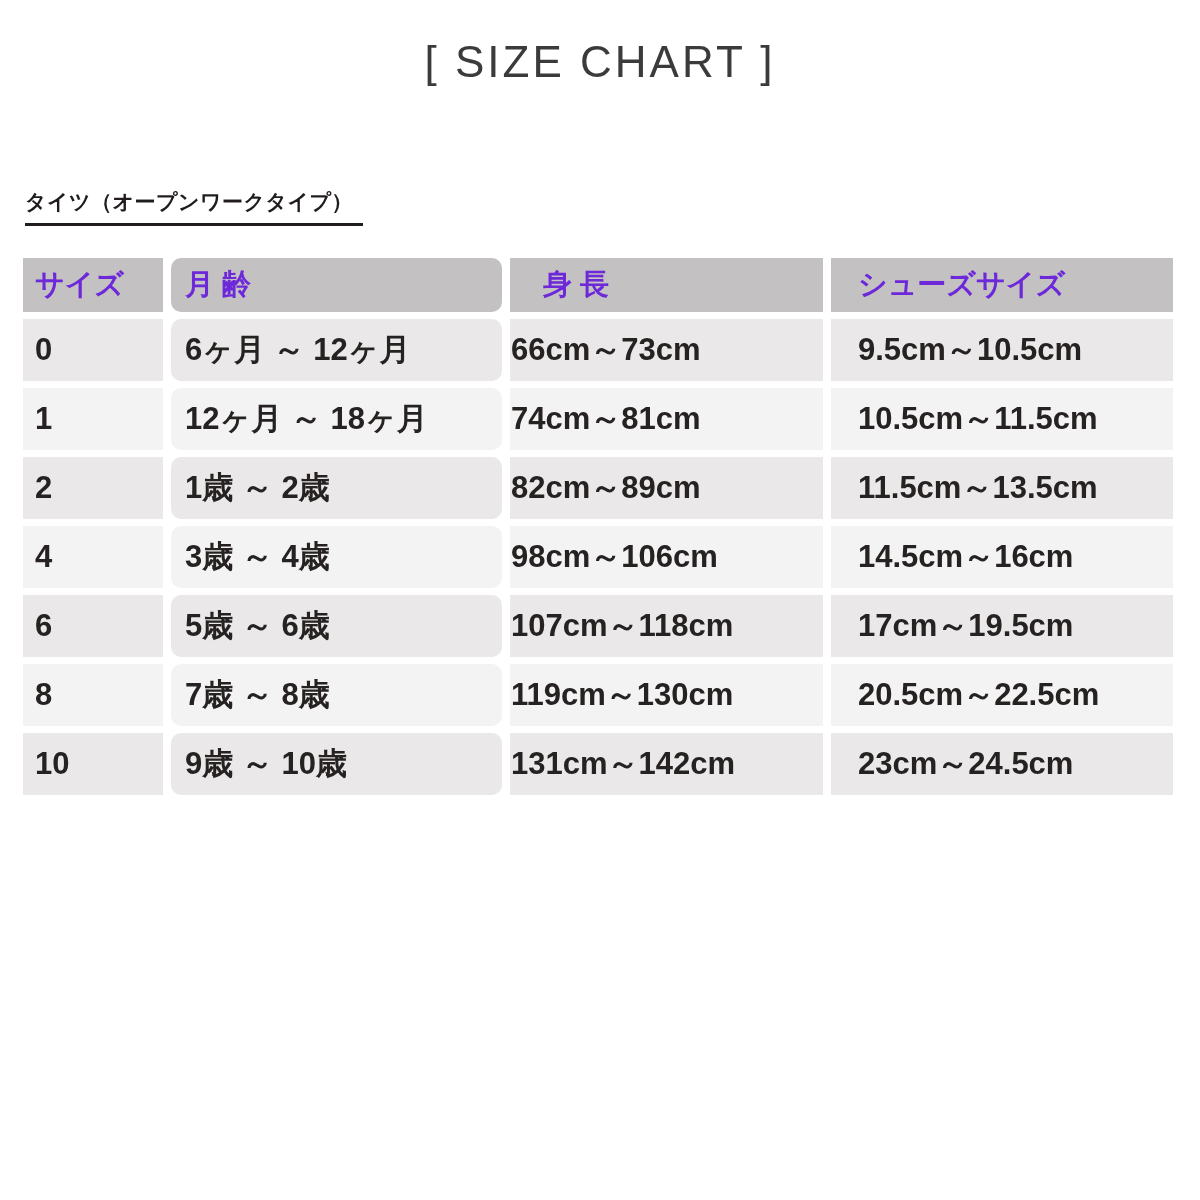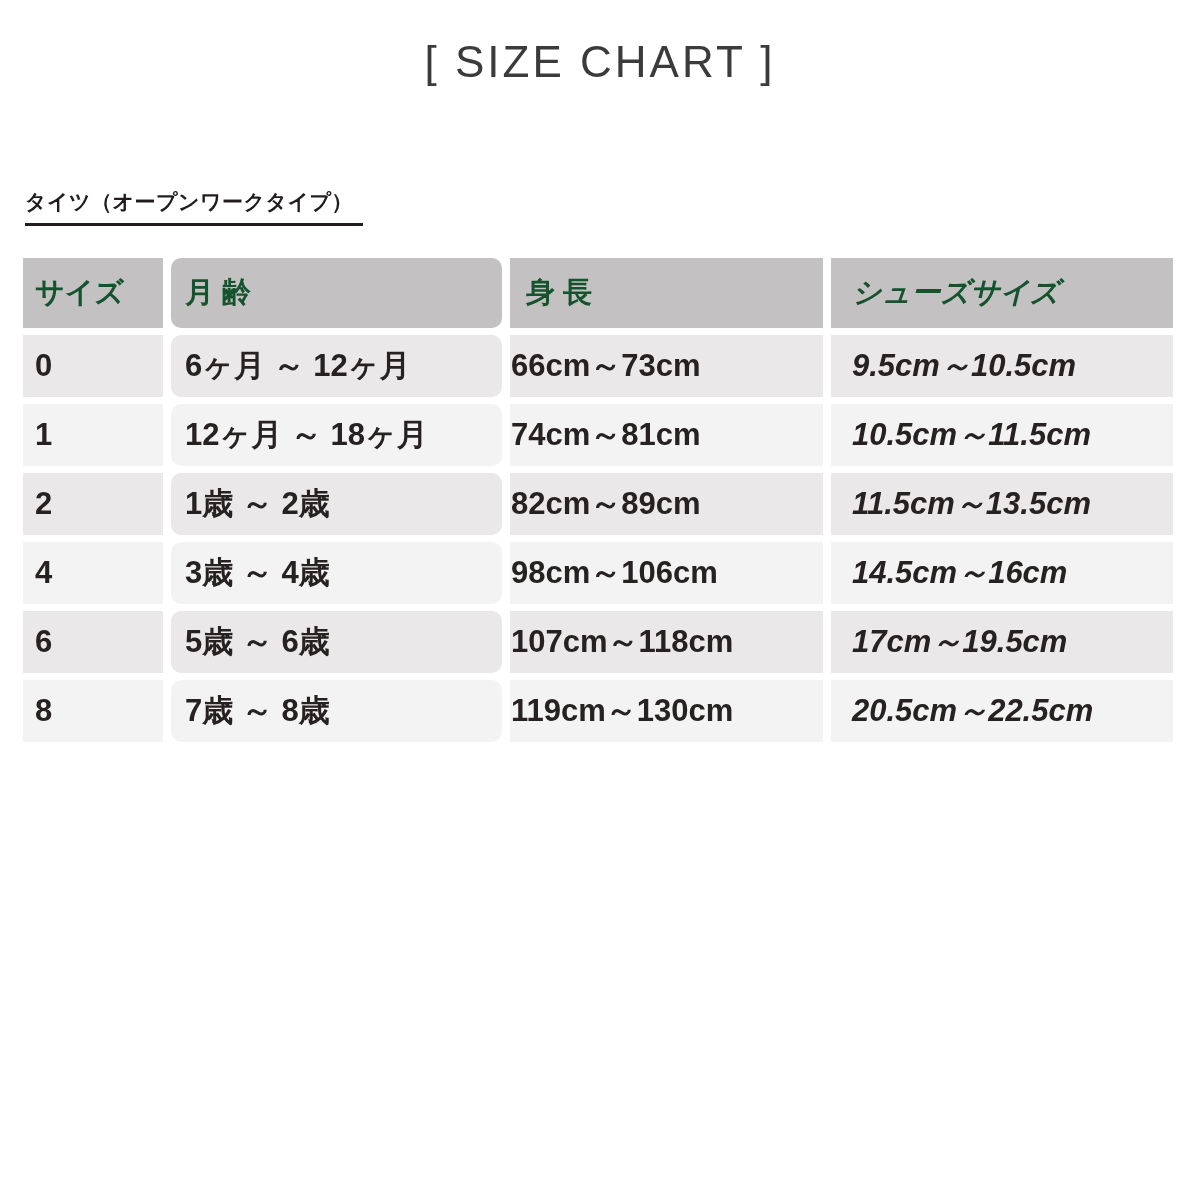--- a/index.html
+++ b/index.html
@@ -48,38 +48,38 @@
   table.size-table th,
   table.size-table td {
     box-sizing: border-box;
     vertical-align: middle;
     text-align: left;
     overflow: hidden;
     white-space: nowrap;
   }
   table.size-table th {
     background: #c3c1c1;
-    height: 70px;
+    height: 54px;
     font-size: 29px;
     font-weight: 700;
-    color: #14532d;
+    color: #6d28d9;
   }
   table.size-table td {
     height: 62px;
     font-size: 31px;
     font-weight: 700;
     color: #262222;
   }
   tr.row-dark td  { background: #eae8e8; }
   tr.row-light td { background: #f4f3f3; }
   .c1 { width: 140px; padding-left: 12px; }
   .c2 { width: 331px; padding-left: 14px; border-radius: 10px; }
   .c3 { width: 313px; }
-  .c4 { width: 342px; padding-left: 21px; font-style: italic; }
-  th.c3 { padding-left: 16px; }
+  .c4 { width: 342px; padding-left: 27px; }
+  th.c3 { padding-left: 33px; }
 </style>
 </head>
 <body>
 
 <div class="page">
 
   <h1 class="title">[ SIZE CHART ]</h1>
 
   <div class="subtitle-row">
     <span class="subtitle">タイツ（オープンワークタイプ）</span>
@@ -124,16 +124,22 @@
         <td class="c2">5歳 ～ 6歳</td>
         <td class="c3">107cm～118cm</td>
         <td class="c4">17cm～19.5cm</td>
       </tr>
       <tr class="row-light">
         <td class="c1">8</td>
         <td class="c2">7歳 ～ 8歳</td>
         <td class="c3">119cm～130cm</td>
         <td class="c4">20.5cm～22.5cm</td>
       </tr>
+      <tr class="row-dark">
+        <td class="c1">10</td>
+        <td class="c2">9歳 ～ 10歳</td>
+        <td class="c3">131cm～142cm</td>
+        <td class="c4">23cm～24.5cm</td>
+      </tr>
     </tbody>
   </table>
 
 </div>
 
 </body></html>

